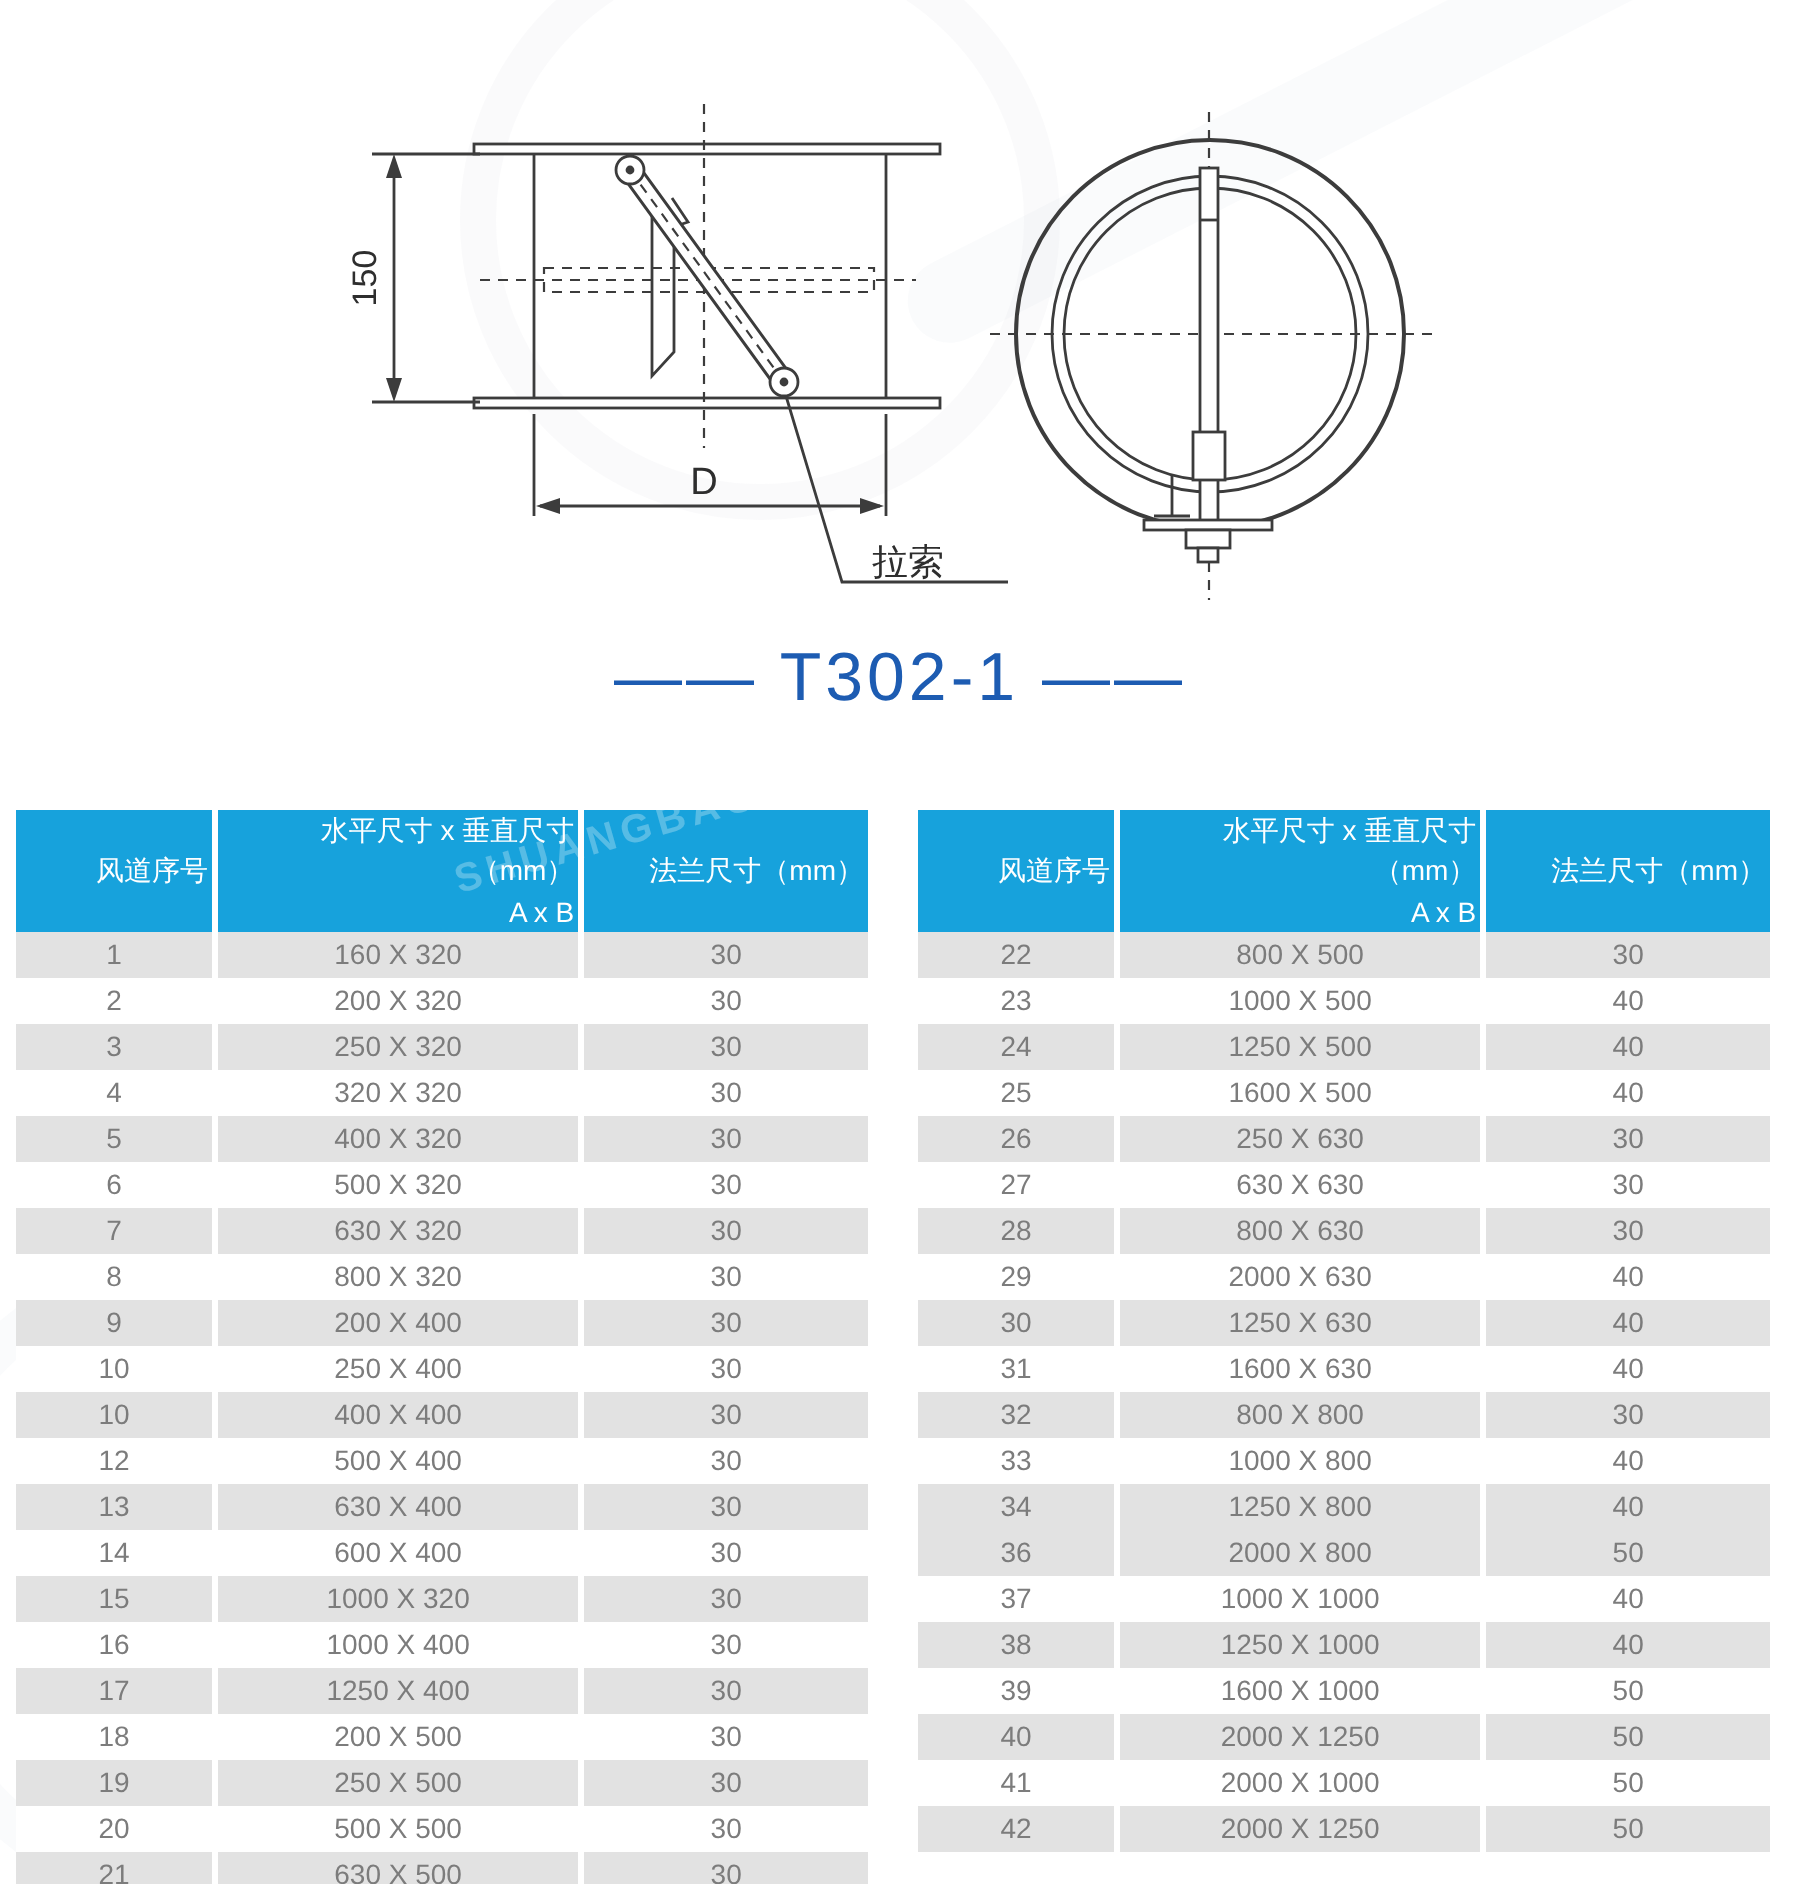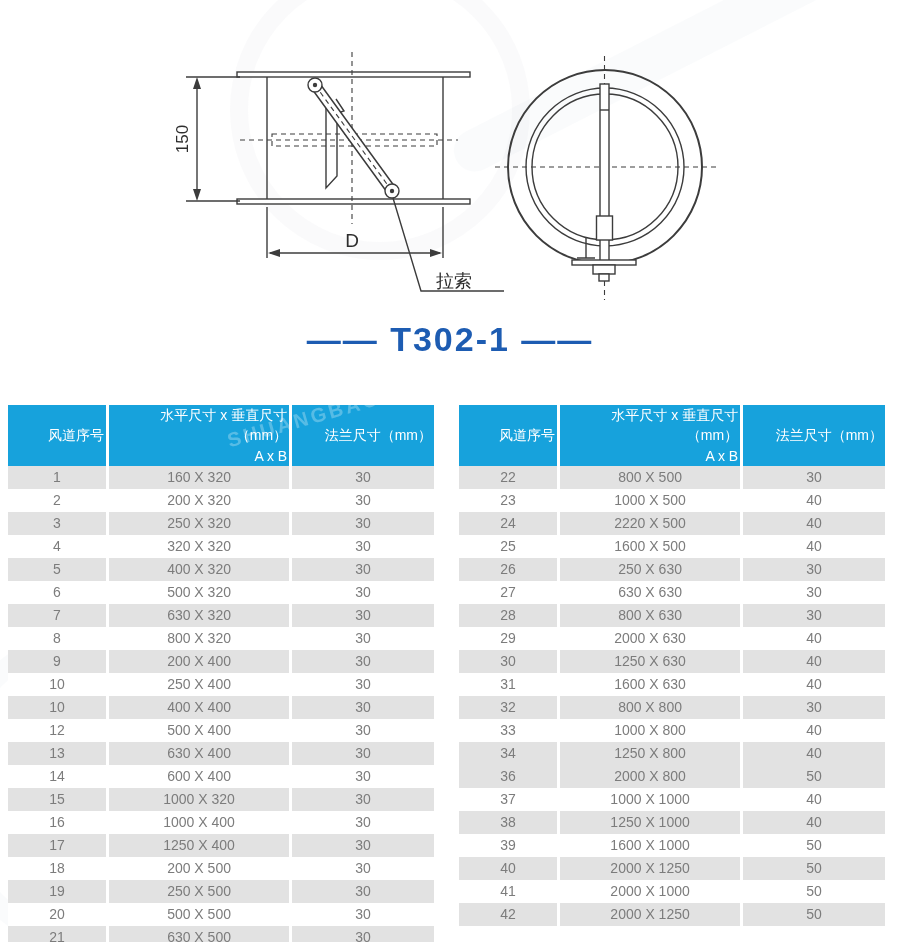--- a/index.html
+++ b/index.html
@@ -33,21 +33,21 @@
   .drawing .thick{stroke-width:2;}
   .drawing .dash{stroke:var(--drawing-line);fill:none;stroke-width:1.1;stroke-dasharray:5 4;}
   .drawing .fillw{fill:#fff;stroke:var(--drawing-line);stroke-width:1.4;}
   .drawing .solid{fill:var(--drawing-line);stroke:none;}
   .drawing text{fill:#2e2e2e;font-family:"Liberation Sans", sans-serif;}
 
   .page-title{
     position:absolute;left:0;top:320px;width:900px;
     text-align:center;
     color:var(--title-blue);
-    font-size:34px;font-weight:bold;letter-spacing:2px;
+    font-size:34px;font-weight:normal;letter-spacing:2px;
   }
 
   .spec-table{
     position:absolute;top:405px;
     width:426px;
     border-collapse:separate;border-spacing:0;
     table-layout:fixed;
     font-size:14px;
   }
   .spec-table.left{left:8px;}
@@ -308,21 +308,21 @@
           <td>800 X 500</td>
           <td>30</td>
         </tr>
         <tr>
           <td>23</td>
           <td>1000 X 500</td>
           <td>40</td>
         </tr>
         <tr class="alt">
           <td>24</td>
-          <td>2220 X 500</td>
+          <td>1250 X 500</td>
           <td>40</td>
         </tr>
         <tr>
           <td>25</td>
           <td>1600 X 500</td>
           <td>40</td>
         </tr>
         <tr class="alt">
           <td>26</td>
           <td>250 X 630</td>

